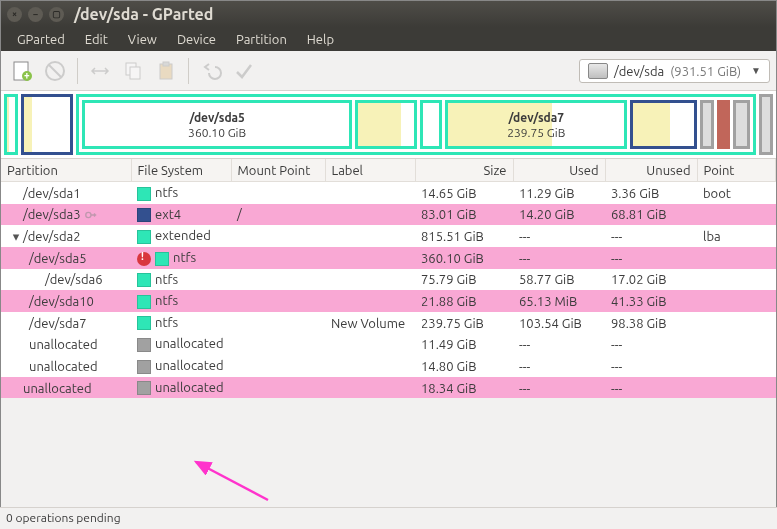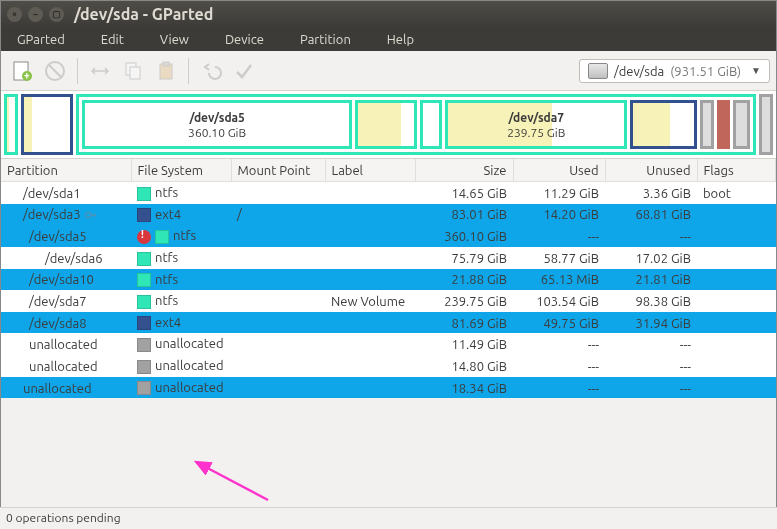--- a/index.html
+++ b/index.html
@@ -5,21 +5,21 @@
   * { box-sizing: border-box; margin: 0; padding: 0; }
   body { font-family: "Ubuntu", "Segoe UI", sans-serif; font-size: 13px; background: #f2f1f0; color: #3c3c3c; width: 777px; height: 529px; overflow: hidden; border: 1px solid #888; }
   
   
   .titlebar { background: linear-gradient(#4f4d48, #3c3b37); height: 26px; display: flex; align-items: center; padding: 0 6px; color: #dfdbd2; font-weight: bold; }
   .winbtns { display: flex; gap: 6px; margin-right: 10px; }
   .winbtn { width: 15px; height: 15px; border-radius: 50%; background: #5e5b54; display:flex;align-items:center;justify-content:center;font-size:9px;color:#2b2a27; }
   .title { font-size: 16px; }
   
   
-  .menubar { background: #3c3b37; height: 24px; display: flex; align-items: center; padding: 0 8px; gap: 20px; color: #dfdbd2; }
+  .menubar { background: #3c3b37; height: 24px; display: flex; align-items: center; padding: 0 8px; gap: 4px; color: #dfdbd2; }
   .menuitem { padding: 3px 8px; cursor: pointer; }
   
   
   .toolbar { background: #f2f1f0; height: 40px; display: flex; align-items: center; padding: 0 6px; gap: 3px; border-bottom: 1px solid #d6d2ce; }
   .tbtn { width: 30px; height: 30px; display:flex;align-items:center;justify-content:center; border-radius:3px; }
   .tbtn.disabled svg { opacity: 0.35; }
   .tsep { width: 1px; height: 26px; background: #d0cdc8; margin: 0 4px; }
   .spacer { flex: 1; }
   .devsel { display:flex;align-items:center;gap:6px;border:1px solid #c0bcb6;background:#fff;padding:3px 8px;border-radius:3px; }
   .devsel .sizelbl { color:#777; }
@@ -32,22 +32,22 @@
   .pseg .fill { position:absolute; top:0;left:0;bottom:0; background:#f7f2b8; }
   .pseg .lbl { position:relative; text-align:center; line-height:1.25; }
   .ext-container { border:3px solid #2ee6b6; display:flex; gap:3px; padding:3px; }
   
   
   .tablewrap { background:#fff; overflow:hidden; }
   table { width:100%; border-collapse: collapse; font-size:13px; }
   th { text-align:left; font-weight:normal; background:#f6f4f2; border-right:1px solid #e2ded9; border-bottom:1px solid #e2ded9; padding:4px 6px; color:#3c3c3c; position:relative; }
   th.num { text-align:right; }
   td { padding:3px 6px; white-space:nowrap; }
-  tr.alt td { background:#0ea5e9; }
-  td.num { text-align:right; }
+  tr.alt td { background:#f9a8d4; }
+  td.num { text-align:left; }
   .fsbox { display:inline-block;width:14px;height:14px;vertical-align:middle;margin-right:4px;border:1px solid rgba(0,0,0,0.15); }
   .tri { display:inline-block;width:10px;text-align:center;color:#555; margin-right:2px;}
   .warn { display:inline-block;width:14px;height:14px;border-radius:50%;background:#d9363e;vertical-align:middle;margin-right:4px;position:relative; }
   .warn::after{content:"!";color:#fff;font-size:10px;font-weight:bold;position:absolute;left:4px;top:-1px;}
   .key { display:inline-block;width:14px;height:14px;vertical-align:middle;margin-right:2px;opacity:0.5; }
   
   
   .statusbar { position:absolute; bottom:0; left:0; right:0; height:22px; background:#f2f1f0; border-top:1px solid #d6d2ce; padding:3px 6px; font-size:12px; }
   
   
@@ -160,21 +160,21 @@
 <table>
   <thead>
         <tr>
     <th style="width:130px">Partition</th>
     <th style="width:100px">File System</th>
     <th style="width:94px">Mount Point</th>
     <th style="width:90px">Label</th>
     <th style="width:98px" class="num">Size</th>
     <th style="width:92px" class="num">Used</th>
     <th style="width:92px" class="num">Unused</th>
-    <th>Flags</th>
+    <th>Point</th>
   </tr>
       </thead>
   <tbody id="tbody">
         <tr>
           <td style="padding-left:10px;"><span class="tri"></span><span>/dev/sda1</span> </td>
           <td><span class="fsbox" style="background:#2ee6b6"></span><span>ntfs</span></td>
           <td></td>
           <td></td>
           <td class="num">14.65 GiB</td>
           <td class="num">11.29 GiB</td>
@@ -187,20 +187,30 @@
               <path d="M8 8h6m-2-2v4" stroke="#888" stroke-width="1.5"></path>
             </svg></td>
           <td><span class="fsbox" style="background:#33508f"></span><span>ext4</span></td>
           <td>/</td>
           <td></td>
           <td class="num">83.01 GiB</td>
           <td class="num">14.20 GiB</td>
           <td class="num">68.81 GiB</td>
           <td></td>
         </tr>
+        <tr>
+          <td style="padding-left:10px;"><span class="tri">▾</span><span>/dev/sda2</span> </td>
+          <td><span class="fsbox" style="background:#2ee6b6"></span><span>extended</span></td>
+          <td></td>
+          <td></td>
+          <td class="num">815.51 GiB</td>
+          <td class="num">---</td>
+          <td class="num">---</td>
+          <td>lba</td>
+        </tr>
         <tr class="alt">
           <td style="padding-left:28px;"><span>/dev/sda5</span> </td>
           <td><span class="warn"></span><span class="fsbox" style="background:#2ee6b6"></span><span>ntfs</span></td>
           <td></td>
           <td></td>
           <td class="num">360.10 GiB</td>
           <td class="num">---</td>
           <td class="num">---</td>
           <td></td>
         </tr>
@@ -214,41 +224,31 @@
           <td class="num">17.02 GiB</td>
           <td></td>
         </tr>
         <tr class="alt">
           <td style="padding-left:28px;"><span>/dev/sda10</span> </td>
           <td><span class="fsbox" style="background:#2ee6b6"></span><span>ntfs</span></td>
           <td></td>
           <td></td>
           <td class="num">21.88 GiB</td>
           <td class="num">65.13 MiB</td>
-          <td class="num">21.81 GiB</td>
+          <td class="num">41.33 GiB</td>
           <td></td>
         </tr>
         <tr>
           <td style="padding-left:28px;"><span>/dev/sda7</span> </td>
           <td><span class="fsbox" style="background:#2ee6b6"></span><span>ntfs</span></td>
           <td></td>
           <td>New Volume</td>
           <td class="num">239.75 GiB</td>
           <td class="num">103.54 GiB</td>
           <td class="num">98.38 GiB</td>
-          <td></td>
-        </tr>
-        <tr class="alt">
-          <td style="padding-left:28px;"><span>/dev/sda8</span> </td>
-          <td><span class="fsbox" style="background:#33508f"></span><span>ext4</span></td>
-          <td></td>
-          <td></td>
-          <td class="num">81.69 GiB</td>
-          <td class="num">49.75 GiB</td>
-          <td class="num">31.94 GiB</td>
           <td></td>
         </tr>
         <tr>
           <td style="padding-left:28px;"><span>unallocated</span> </td>
           <td><span class="fsbox" style="background:#a1a1a1"></span><span>unallocated</span></td>
           <td></td>
           <td></td>
           <td class="num">11.49 GiB</td>
           <td class="num">---</td>
           <td class="num">---</td>

